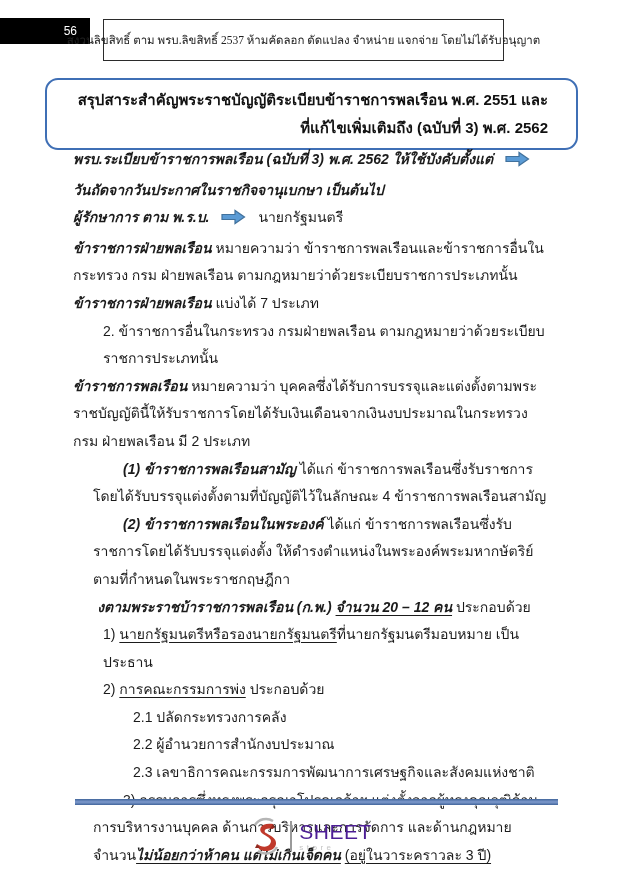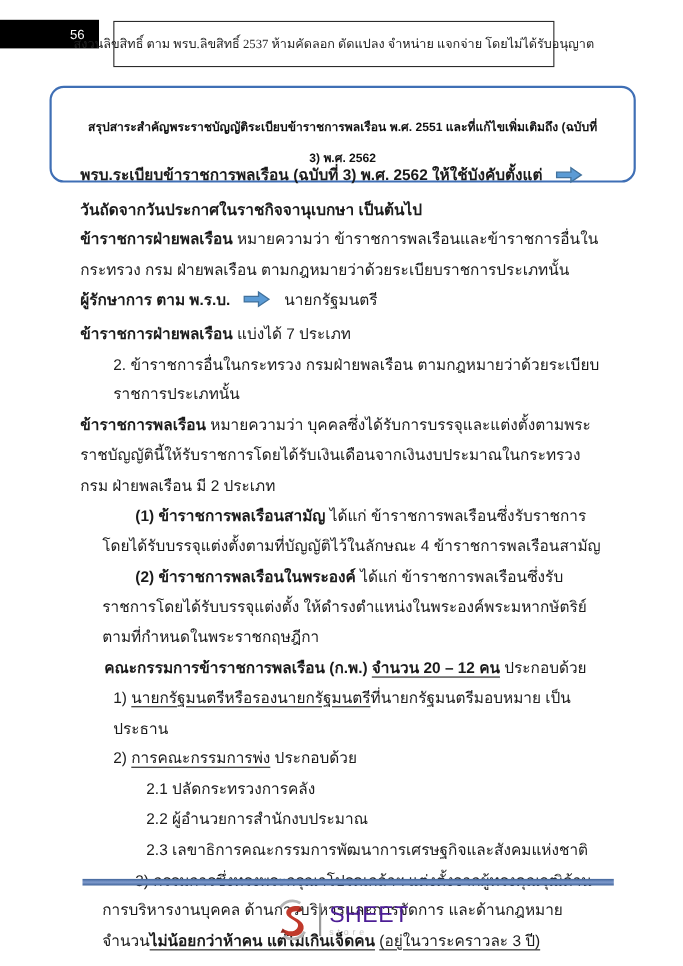--- a/index.html
+++ b/index.html
@@ -19,32 +19,32 @@
     display:flex;align-items:center;justify-content:center;
     font-size:11.5px;color:#222;background:#fff;white-space:nowrap;font-family:Liberation Serif, serif;
   }
   .title-box{
     position:absolute;left:45px;top:78px;width:533px;min-height:54px;
     border:2.5px solid #3f6fb5;border-radius:13px;box-sizing:border-box;
     display:flex;align-items:center;justify-content:center;background:#fff;
     padding:6px 28px;
   }
   .title-box .t{
-    font-weight:bold;font-size:11px;line-height:28px;text-align:center;color:#111;margin-top:16px;
+    font-weight:bold;font-size:15px;line-height:28px;text-align:right;color:#111;
   }
   .doc-body{
     position:absolute;left:73px;top:146px;width:482px;
     font-size:14px;line-height:27.6px;text-align:left;
   }
   .para{margin:0;}
   .indent-first{text-indent:30px;margin-left:20px;}
   .list1{padding-left:30px;}
   .list2{padding-left:60px;}
   .center{text-align:center;}
-  .b{font-weight:bold;}
+  .b{font-weight:bold;font-style:italic;}
   .u{text-decoration:underline;text-underline-offset:3px;}
   .arrow-icon{display:inline-block;vertical-align:-3px;margin:0 12px;}
   .footer-divider{
     position:absolute;left:75px;top:799px;width:483px;height:6px;
     background:linear-gradient(180deg,#41659b 0%,#7e9acd 50%,#41659b 100%);
   }
   .logo{
     position:absolute;left:0;top:813px;width:621px;height:46px;
     display:flex;align-items:center;justify-content:center;gap:7px;
   }
@@ -66,30 +66,30 @@
 </div>
 
 <div class="title-box">
   <div class="t">สรุปสาระสำคัญพระราชบัญญัติระเบียบข้าราชการพลเรือน พ.ศ. 2551 และที่แก้ไขเพิ่มเติมถึง (ฉบับที่ 3) พ.ศ. 2562</div>
 </div>
 
 <div class="doc-body">
     <div class="para plain"><span class="b">พรบ.ระเบียบข้าราชการพลเรือน (ฉบับที่ 3) พ.ศ. 2562 ให้ใช้บังคับตั้งแต่</span><span class="arrow-icon"><svg width="25" height="16" viewBox="0 0 25 16">
           <path d="M1 5.5 H14 V1.5 L23.5 8 L14 14.5 V10.5 H1 Z" fill="#5B9BD5" stroke="#41719C" stroke-width="1.2"></path>
         </svg></span><span class="b"> วันถัดจากวันประกาศในราชกิจจานุเบกษา เป็นต้นไป</span></div>
-    <div class="para plain"><span class="b">ข้าราชการฝ่ายพลเรือน </span><span>หมายความว่า ข้าราชการพลเรือนและข้าราชการอื่นในกระทรวง กรม ฝ่ายพลเรือน ตามกฎหมายว่าด้วยระเบียบราชการประเภทนั้น</span></div>
     <div class="para plain"><span class="b">ผู้รักษาการ ตาม พ.ร.บ.</span><span class="arrow-icon"><svg width="25" height="16" viewBox="0 0 25 16">
           <path d="M1 5.5 H14 V1.5 L23.5 8 L14 14.5 V10.5 H1 Z" fill="#5B9BD5" stroke="#41719C" stroke-width="1.2"></path>
         </svg></span><span>นายกรัฐมนตรี</span></div>
+    <div class="para plain"><span class="b">ข้าราชการฝ่ายพลเรือน </span><span>หมายความว่า ข้าราชการพลเรือนและข้าราชการอื่นในกระทรวง กรม ฝ่ายพลเรือน ตามกฎหมายว่าด้วยระเบียบราชการประเภทนั้น</span></div>
     <div class="para plain"><span class="b">ข้าราชการฝ่ายพลเรือน </span><span>แบ่งได้ 7 ประเภท</span></div>
     <div class="para list1"><span>2. ข้าราชการอื่นในกระทรวง กรมฝ่ายพลเรือน ตามกฎหมายว่าด้วยระเบียบราชการประเภทนั้น</span></div>
     <div class="para plain"><span class="b">ข้าราชการพลเรือน </span><span>หมายความว่า บุคคลซึ่งได้รับการบรรจุและแต่งตั้งตามพระราชบัญญัตินี้ให้รับราชการโดยได้รับเงินเดือนจากเงินงบประมาณในกระทรวง กรม ฝ่ายพลเรือน มี 2 ประเภท</span></div>
     <div class="para indent-first"><span class="b">(1) ข้าราชการพลเรือนสามัญ </span><span>ได้แก่ ข้าราชการพลเรือนซึ่งรับราชการโดยได้รับบรรจุแต่งตั้งตามที่บัญญัติไว้ในลักษณะ 4 ข้าราชการพลเรือนสามัญ</span></div>
     <div class="para indent-first"><span class="b">(2) ข้าราชการพลเรือนในพระองค์ </span><span>ได้แก่ ข้าราชการพลเรือนซึ่งรับราชการโดยได้รับบรรจุแต่งตั้ง ให้ดำรงตำแหน่งในพระองค์พระมหากษัตริย์ตามที่กำหนดในพระราชกฤษฎีกา</span></div>
-    <div class="para center"><span class="b">คณะกรรมการข้าราชการพลเรือน (ก.พ.) </span><span class="b u">จำนวน 20 – 12 คน</span><span> ประกอบด้วย</span></div>
+    <div class="para center"><span class="b">งตามพระราชบ้าราชการพลเรือน (ก.พ.) </span><span class="b u">จำนวน 20 – 12 คน</span><span> ประกอบด้วย</span></div>
     <div class="para list1"><span>1) </span><span class="u">นายกรัฐมนตรีหรือรองนายกรัฐมนตรี</span><span>ที่นายกรัฐมนตรีมอบหมาย เป็นประธาน</span></div>
     <div class="para list1"><span>2) </span><span class="u">การคณะกรรมการพ่ง</span><span> ประกอบด้วย</span></div>
     <div class="para list2"><span>2.1 ปลัดกระทรวงการคลัง</span></div>
     <div class="para list2"><span>2.2 ผู้อำนวยการสำนักงบประมาณ</span></div>
     <div class="para list2"><span>2.3 เลขาธิการคณะกรรมการพัฒนาการเศรษฐกิจและสังคมแห่งชาติ</span></div>
     <div class="para indent-first"><span>3) กรรมการซึ่งทรงพระกรุณาโปรดเกล้าฯ แต่งตั้งจากผู้ทรงคุณวุฒิด้านการบริหารงานบุคคล ด้านการบริหารและการจัดการ และด้านกฎหมาย จำนวน</span><span class="b u">ไม่น้อยกว่าห้าคน แต่ไม่เกินเจ็ดคน</span><span> </span><span class="u">(อยู่ในวาระคราวละ 3 ปี)</span></div>
   </div>
 
 <div class="footer-divider"></div>
 

